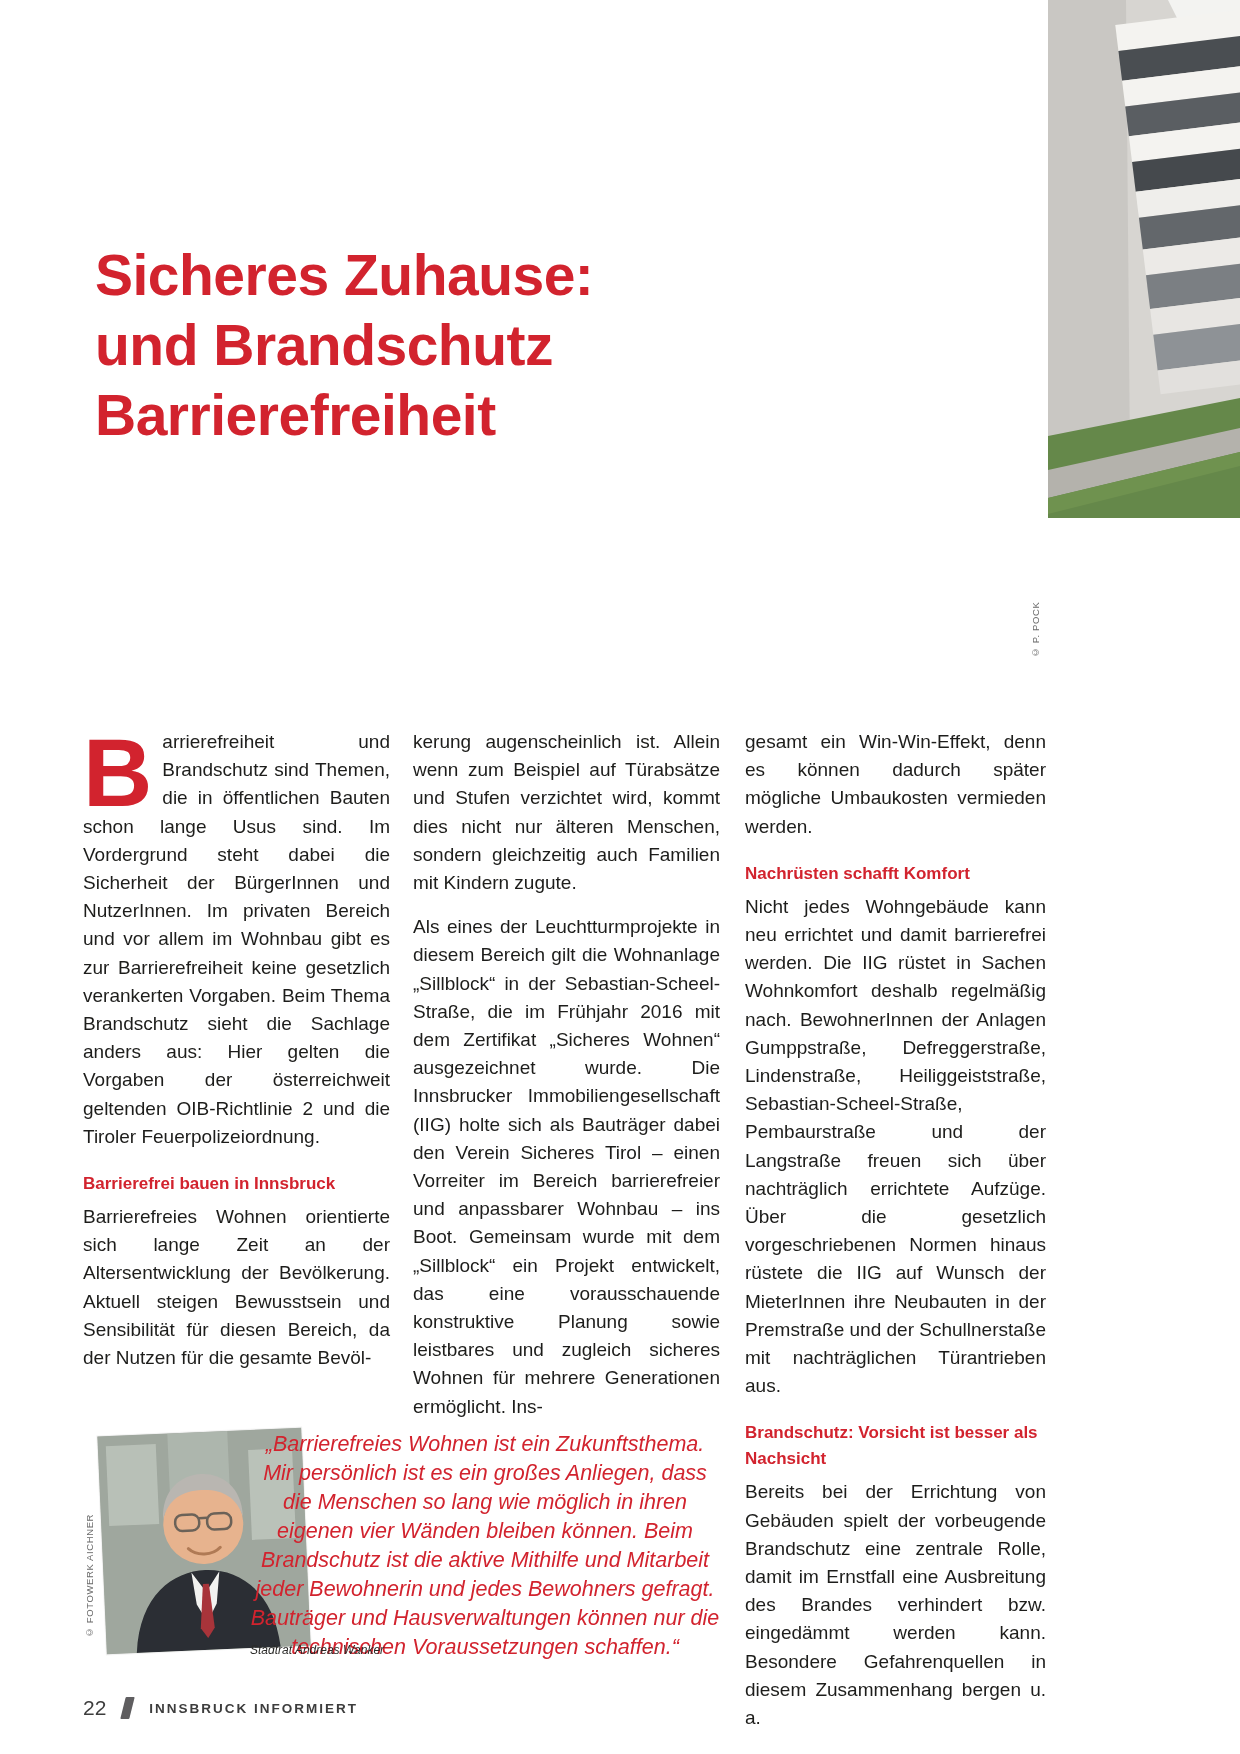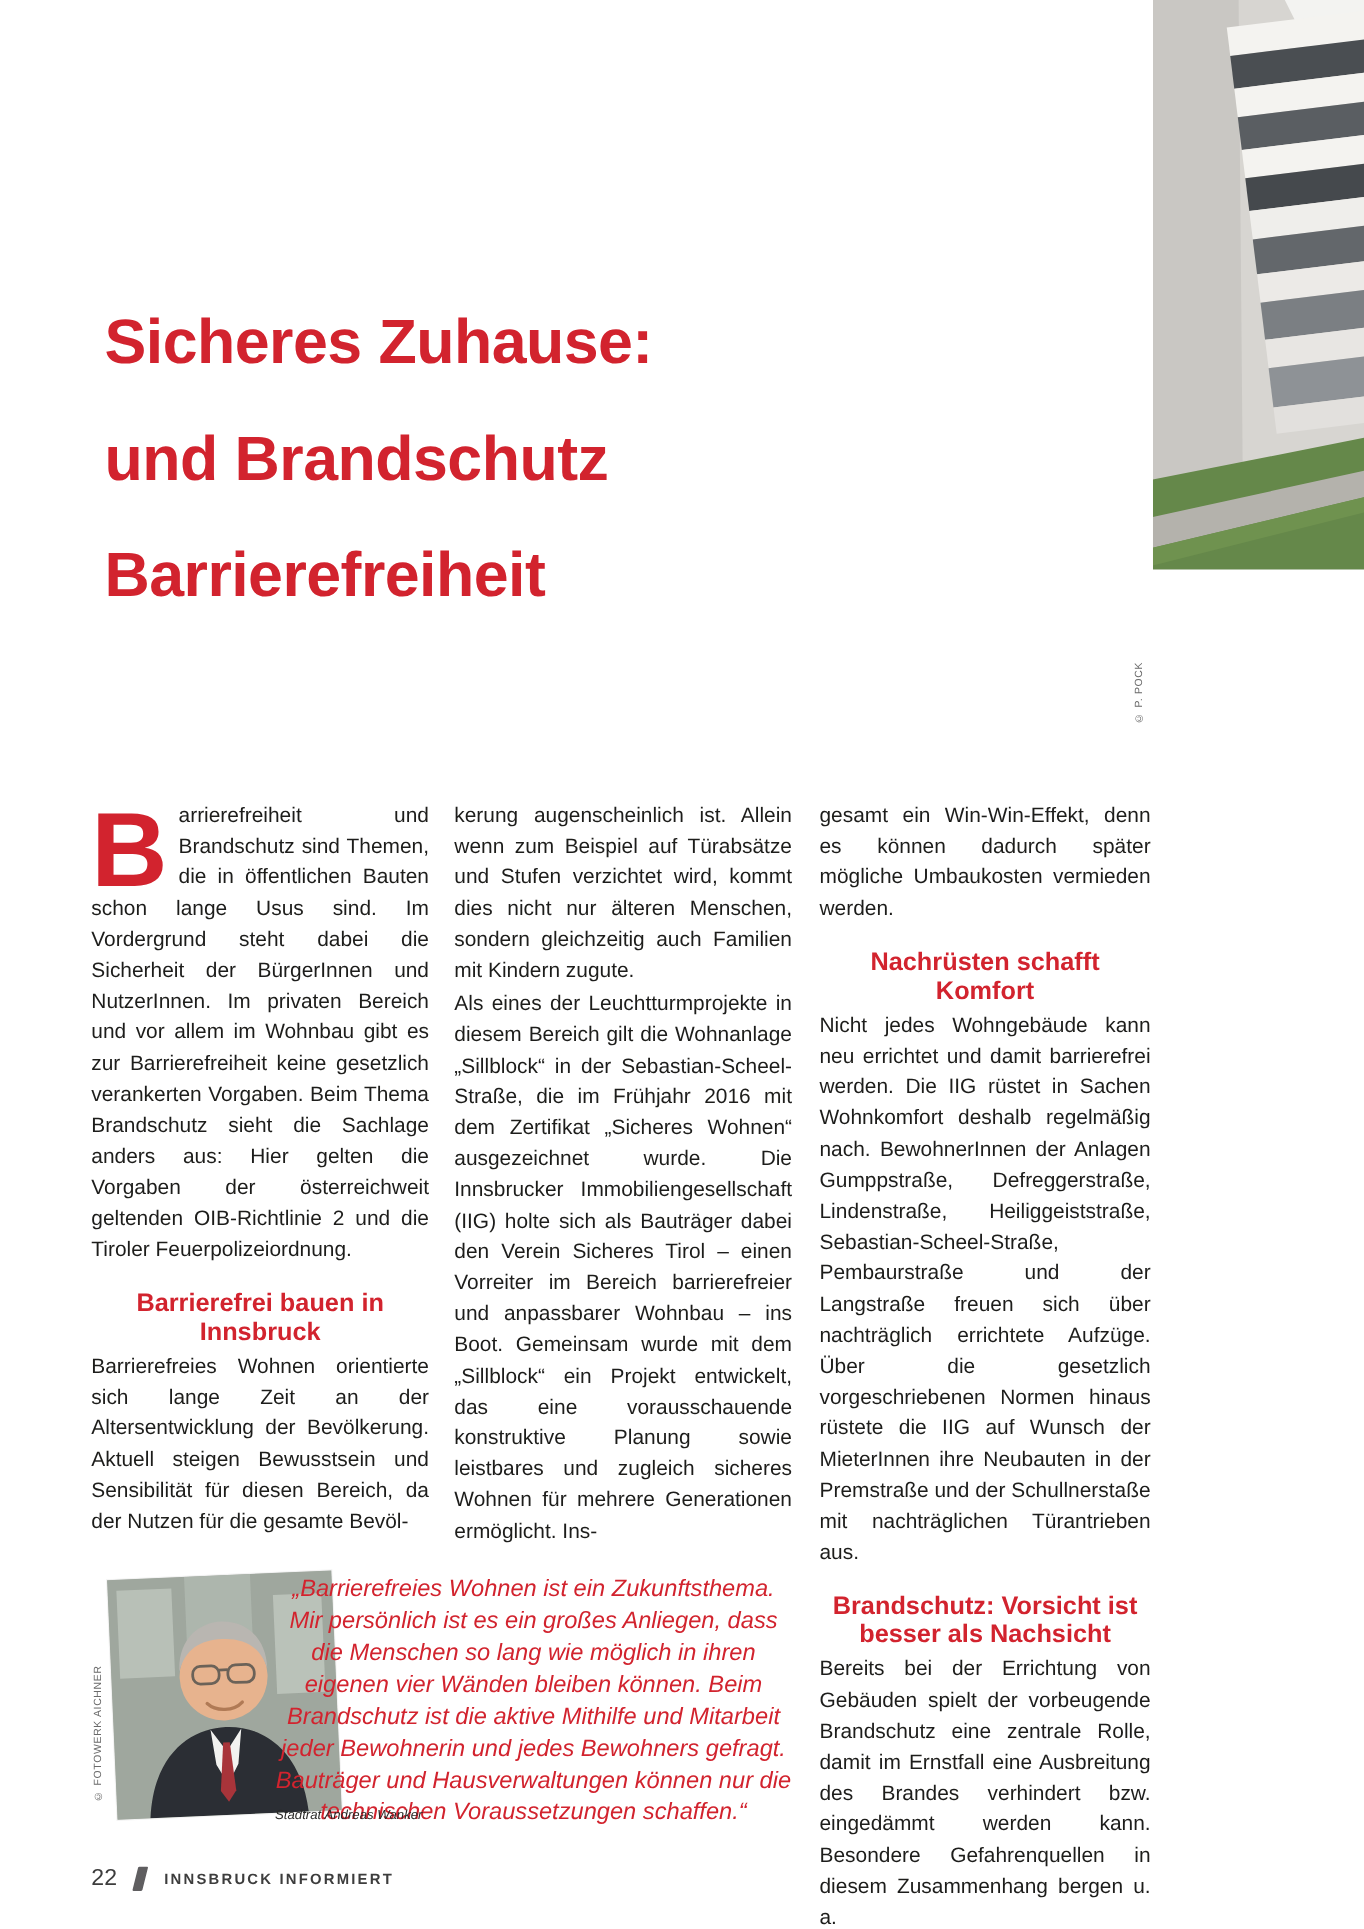--- a/index.html
+++ b/index.html
@@ -27,39 +27,39 @@
     writing-mode:vertical-rl;transform:rotate(180deg);
     font-size:9.5px;color:#6a6a6a;letter-spacing:0.6px;
     white-space:nowrap;
   }
   
   .headline{
     position:absolute;left:95px;top:240px;width:900px;
     font-size:57px;line-height:70px;font-weight:bold;
     color:#d2232e;letter-spacing:-0.5px;
   }
-  .headline span{display:block;margin-top:36px;}
+  .headline span{display:block;}
   .lead{
     position:absolute;left:140px;top:500px;width:752px;
     font-size:24px;line-height:33.5px;color:#1d1d1b;
   }
   
   .col{
     position:absolute;top:728px;width:307px;
     font-size:19px;line-height:28.2px;text-align:justify;
     color:#1d1d1b;
   }
   .col1{left:83px;}
   .col2{left:413px;}
   .col3{left:745px;width:301px;}
   .col p{margin:0 0 0 0;}
-  .col p + p{margin-top:2px;}
+  .col p + p{margin-top:16px;}
   .subhead{
-    color:#d2232e;font-weight:bold;font-size:23px;line-height:26px;
-    margin:20px 0 6px 0;text-align:center;
+    color:#d2232e;font-weight:bold;font-size:17px;line-height:26px;
+    margin:20px 0 6px 0;text-align:left;
   }
   .dropcap{
     float:left;
     color:#d2232e;font-weight:bold;
     font-size:96px;line-height:78px;
     padding:6px 10px 0 0;
   }
   
   .portrait{
     position:absolute;left:102px;top:1432px;width:204px;height:218px;

